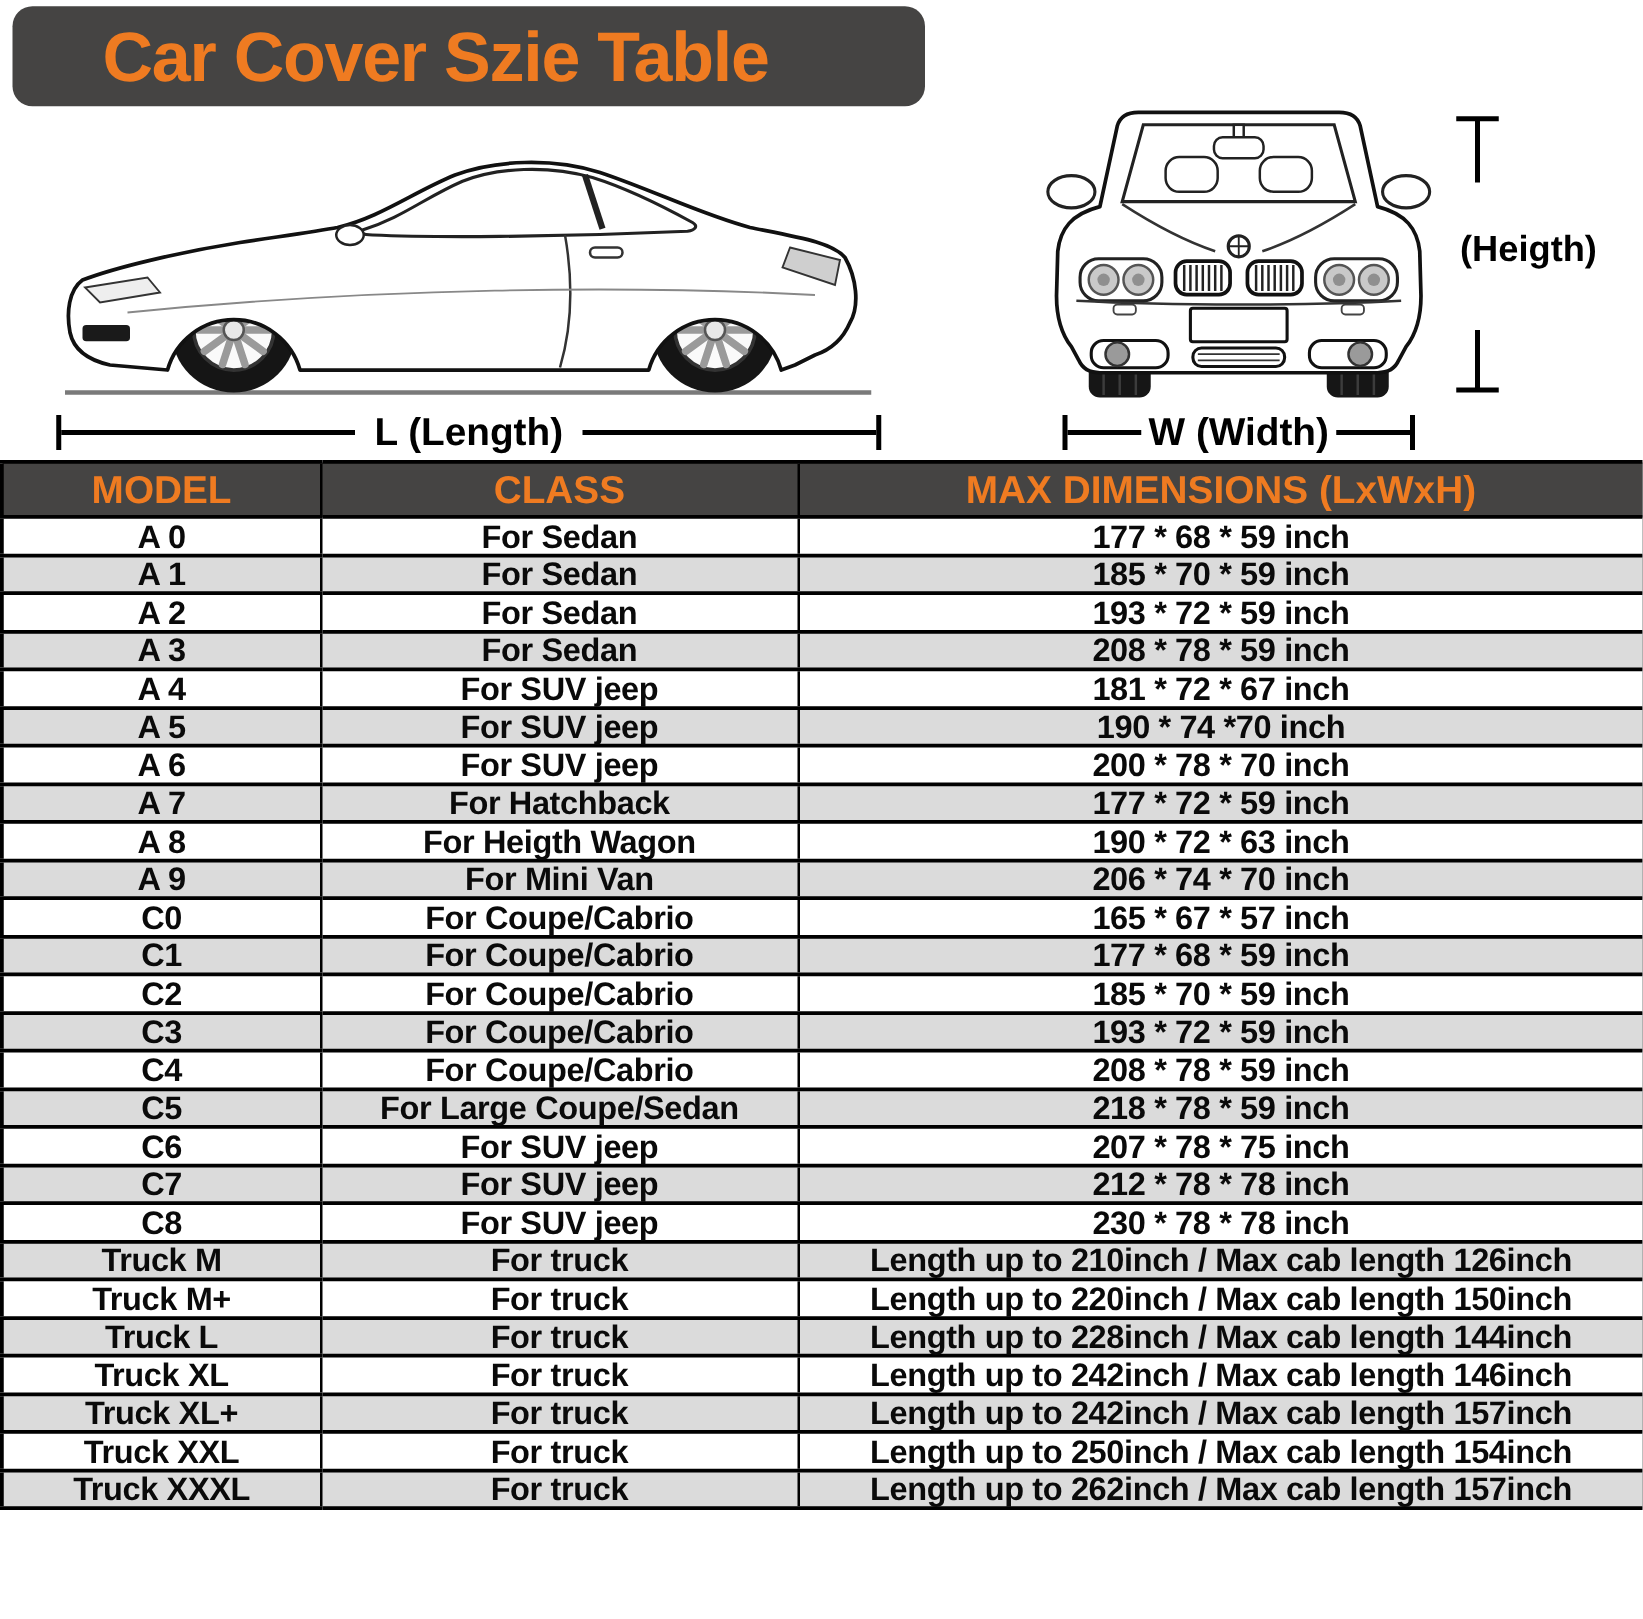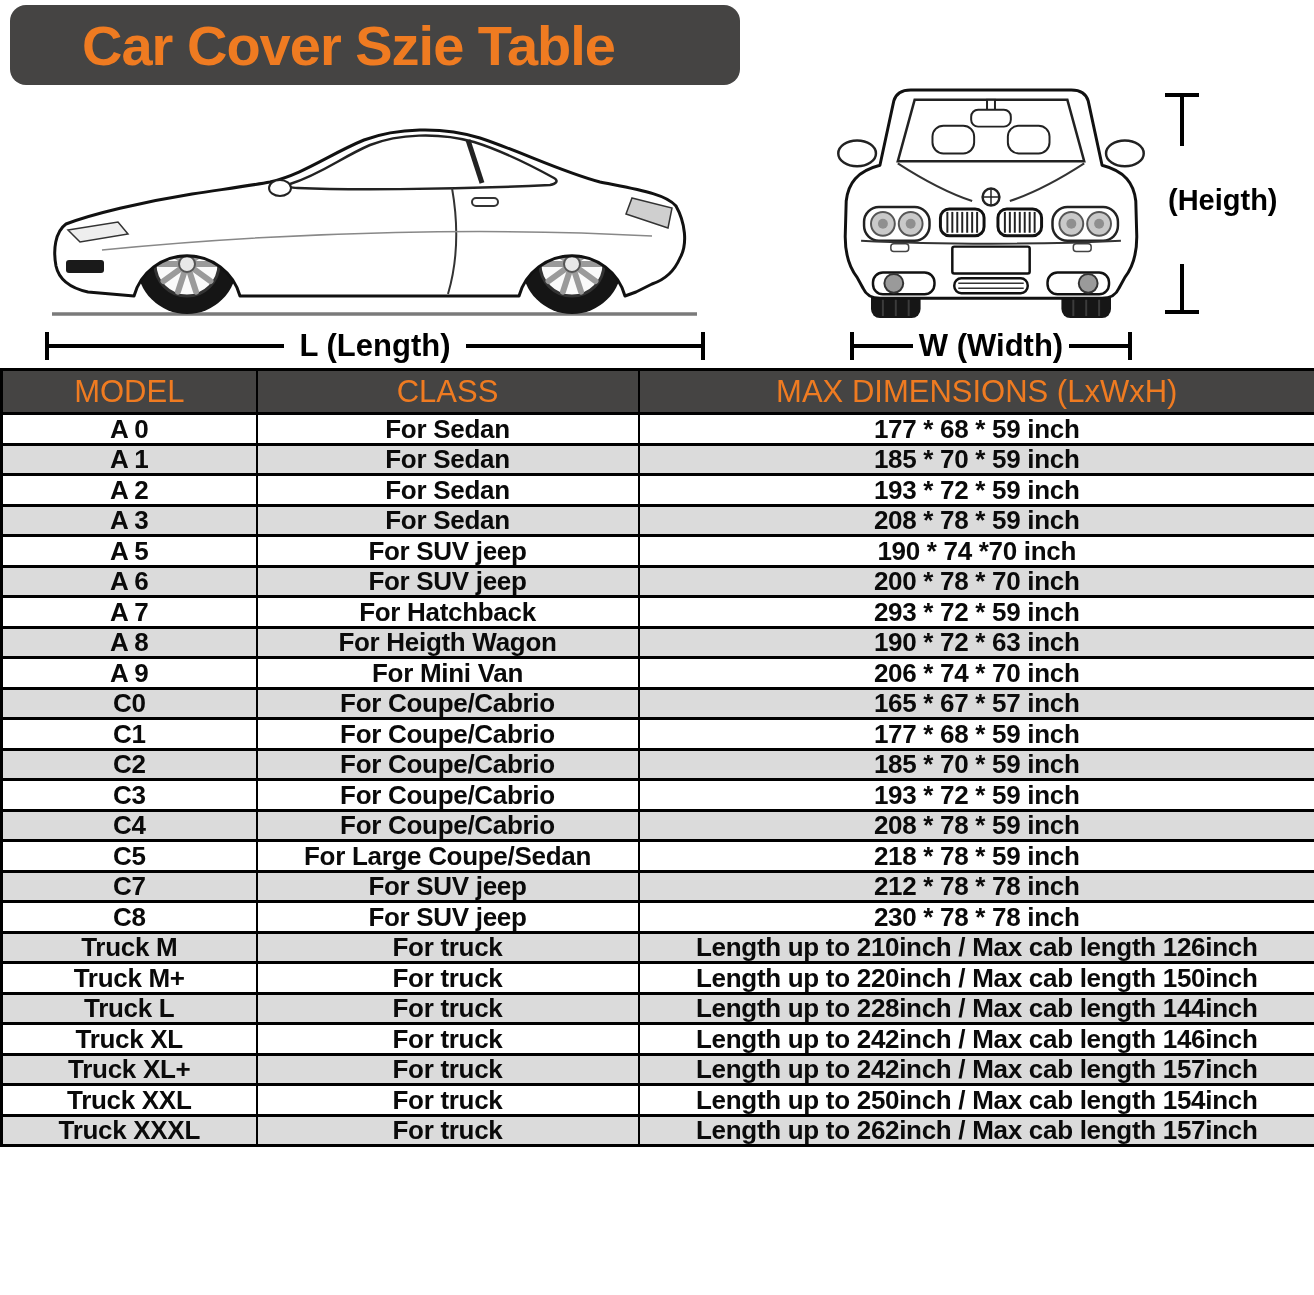--- a/index.html
+++ b/index.html
@@ -41,21 +41,21 @@
     font-size:29px;font-weight:bold;color:#000;white-space:nowrap;
   }
   
   table{
     position:absolute;left:0;top:368px;width:1314px;
     border-collapse:collapse;table-layout:fixed;
     border:3px solid var(--border);
   }
   th{
     background:var(--dark);color:var(--accent);
-    font-size:31px;font-weight:normal;height:44px;
+    font-size:31px;font-weight:bold;height:44px;
     border:2px solid var(--border);
     border-top-width:3px;border-bottom-width:3px;
     letter-spacing:0px;
     margin-top:24px;
   }
   td{
     text-align:center;vertical-align:middle;
     font-size:26px;font-weight:bold;color:#0a0a0a;
     height:30.5px;line-height:1;padding:0 2px;white-space:nowrap;
     border:2px solid var(--border);
@@ -247,33 +247,38 @@
         <td>A 2</td>
         <td>For Sedan</td>
         <td>193 * 72 * 59 inch</td>
       </tr>
       <tr>
         <td>A 3</td>
         <td>For Sedan</td>
         <td>208 * 78 * 59 inch</td>
       </tr>
       <tr>
+        <td>A 4</td>
+        <td>For SUV jeep</td>
+        <td>181 * 72 * 67 inch</td>
+      </tr>
+      <tr>
         <td>A 5</td>
         <td>For SUV jeep</td>
         <td>190 * 74  *70 inch</td>
       </tr>
       <tr>
         <td>A 6</td>
         <td>For SUV jeep</td>
         <td>200 * 78 * 70 inch</td>
       </tr>
       <tr>
         <td>A 7</td>
         <td>For Hatchback</td>
-        <td>293 * 72 * 59 inch</td>
+        <td>177 * 72 * 59 inch</td>
       </tr>
       <tr>
         <td>A 8</td>
         <td>For Heigth Wagon</td>
         <td>190 * 72 * 63 inch</td>
       </tr>
       <tr>
         <td>A 9</td>
         <td>For Mini Van</td>
         <td>206 * 74 * 70 inch</td>
@@ -302,20 +307,25 @@
         <td>C4</td>
         <td>For Coupe/Cabrio</td>
         <td>208 * 78 * 59 inch</td>
       </tr>
       <tr>
         <td>C5</td>
         <td>For Large Coupe/Sedan</td>
         <td>218 * 78 * 59 inch</td>
       </tr>
       <tr>
+        <td>C6</td>
+        <td>For SUV jeep</td>
+        <td>207 * 78 * 75 inch</td>
+      </tr>
+      <tr>
         <td>C7</td>
         <td>For SUV jeep</td>
         <td>212 * 78 * 78 inch</td>
       </tr>
       <tr>
         <td>C8</td>
         <td>For SUV jeep</td>
         <td>230 * 78 * 78 inch</td>
       </tr>
       <tr>

